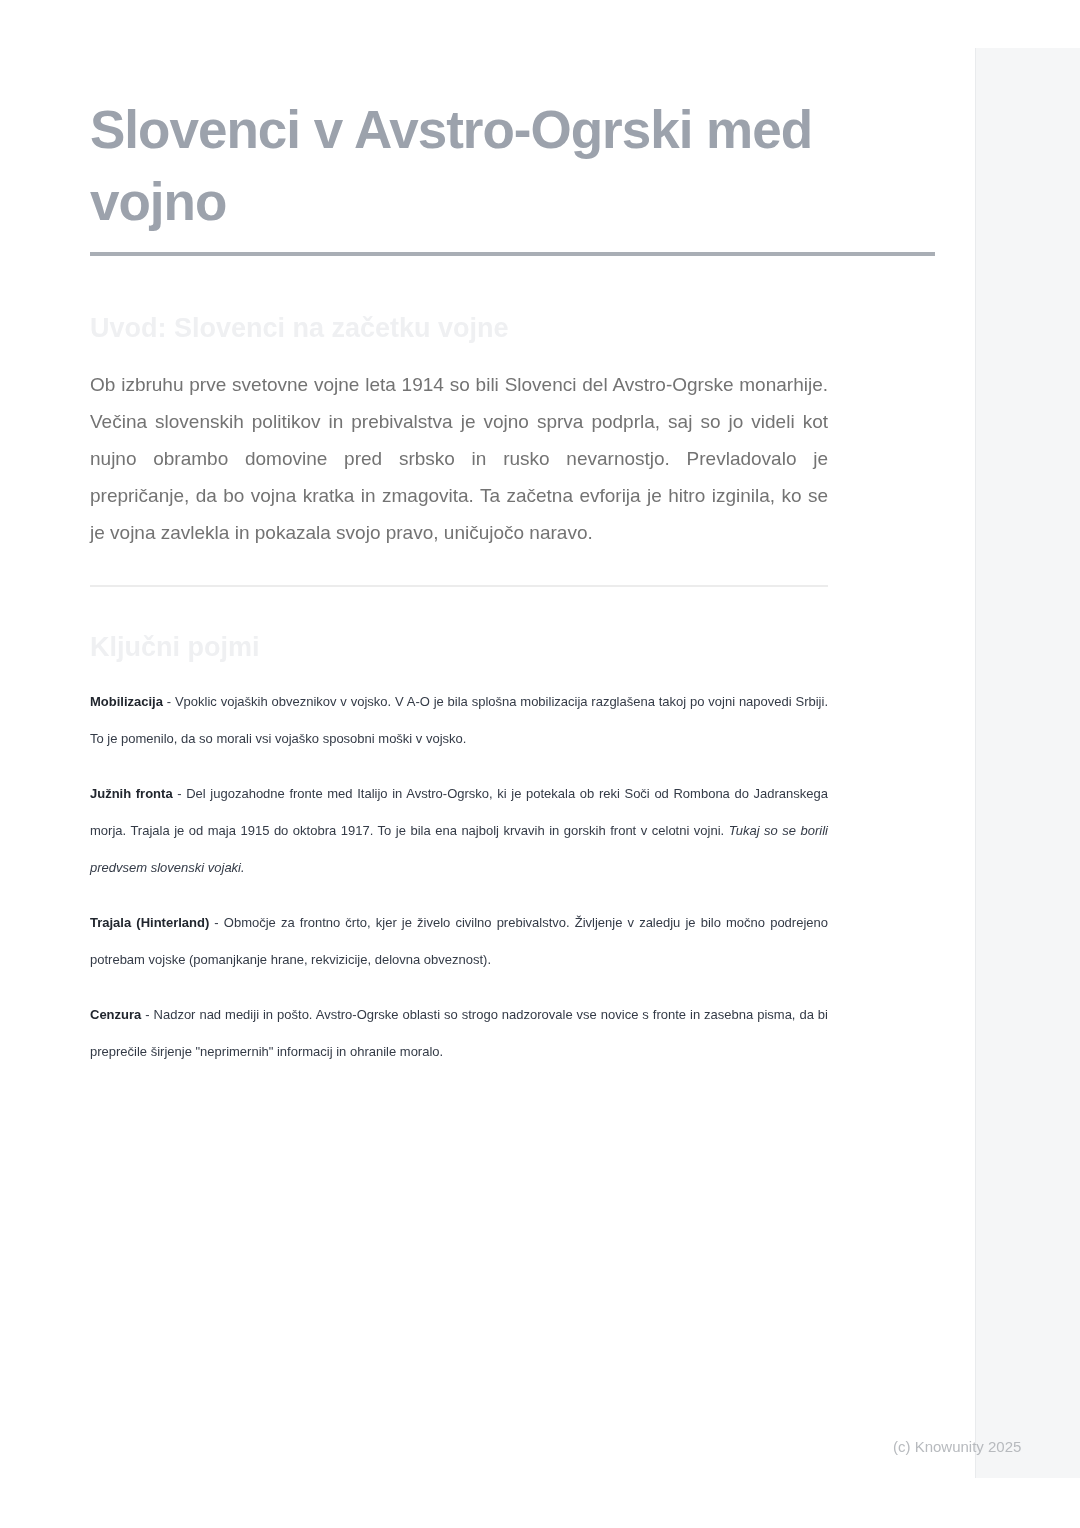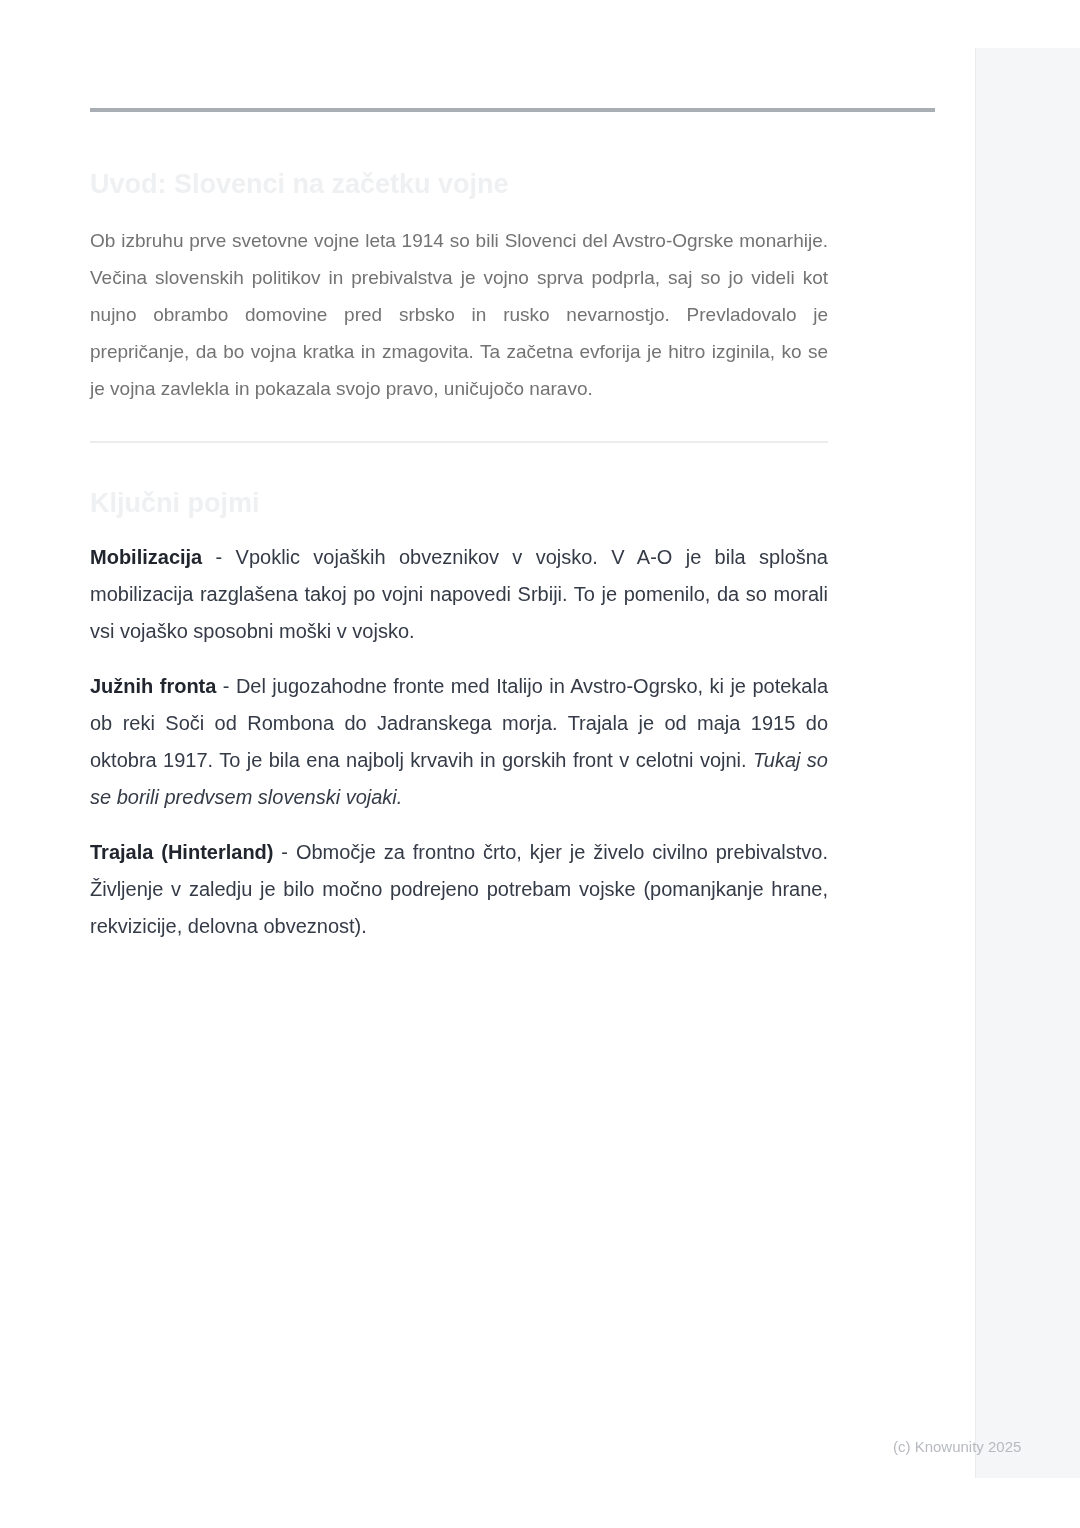--- a/index.html
+++ b/index.html
@@ -47,21 +47,21 @@
   .heading-terms { margin-top: 42px; }
   .body-para {
     margin: 20px 0 0 0;
     font-size: 19px;
     line-height: 37px;
     color: #737373;
     text-align: justify;
   }
   .term-para {
     margin: 18px 0 0 0;
-    font-size: 20px;
+    font-size: 13px;
     line-height: 37px;
     color: #343b47;
     text-align: justify;
   }
   .term-para strong {
     color: #21262e;
     font-weight: 700;
   }
   .term-para em {
     font-style: italic;
@@ -97,37 +97,39 @@
 </style>
 </head>
 <body>
 
 <div class="page">
 
   <div class="page-edge-strip"></div>
 
   <div class="content">
 
+    <h1 class="doc-title">Slovenci v Avstro-Ogrski med vojno</h1>
 
     <div class="title-divider"></div>
 
     <h2 class="section-heading heading-intro">Uvod: Slovenci na začetku vojne</h2>
 
     <p class="body-para">Ob izbruhu prve svetovne vojne leta 1914 so bili Slovenci del Avstro-Ogrske monarhije. Večina slovenskih politikov in prebivalstva je vojno sprva podprla, saj so jo videli kot nujno obrambo domovine pred srbsko in rusko nevarnostjo. Prevladovalo je prepričanje, da bo vojna kratka in zmagovita. Ta začetna evforija je hitro izginila, ko se je vojna zavlekla in pokazala svojo pravo, uničujočo naravo.</p>
 
     <div class="section-divider"></div>
 
     <h2 class="section-heading heading-terms">Ključni pojmi</h2>
 
     <p class="term-para"><strong>Mobilizacija</strong><span> - Vpoklic vojaških obveznikov v vojsko. V A-O je bila splošna mobilizacija razglašena takoj po vojni napovedi Srbiji. To je pomenilo, da so morali vsi vojaško sposobni moški v vojsko.</span></p>
 
     <p class="term-para"><strong>Južnih fronta</strong><span> - Del jugozahodne fronte med Italijo in Avstro-Ogrsko, ki je potekala ob reki Soči od Rombona do Jadranskega morja. Trajala je od maja 1915 do oktobra 1917. To je bila ena najbolj krvavih in gorskih front v celotni vojni.</span><em> Tukaj so se borili predvsem slovenski vojaki.</em></p>
 
     <p class="term-para"><strong>Trajala (Hinterland)</strong><span> - Območje za frontno črto, kjer je živelo civilno prebivalstvo. Življenje v zaledju je bilo močno podrejeno potrebam vojske (pomanjkanje hrane, rekvizicije, delovna obveznost).</span></p>
 
+    <p class="term-para"><strong>Cenzura</strong><span> - Nadzor nad mediji in pošto. Avstro-Ogrske oblasti so strogo nadzorovale vse novice s fronte in zasebna pisma, da bi preprečile širjenje "neprimernih" informacij in ohranile moralo.</span></p>
 
 
 
   </div>
 
   <div class="copyright">(c) Knowunity 2025</div>
 
 </div>
 
 </body></html>

